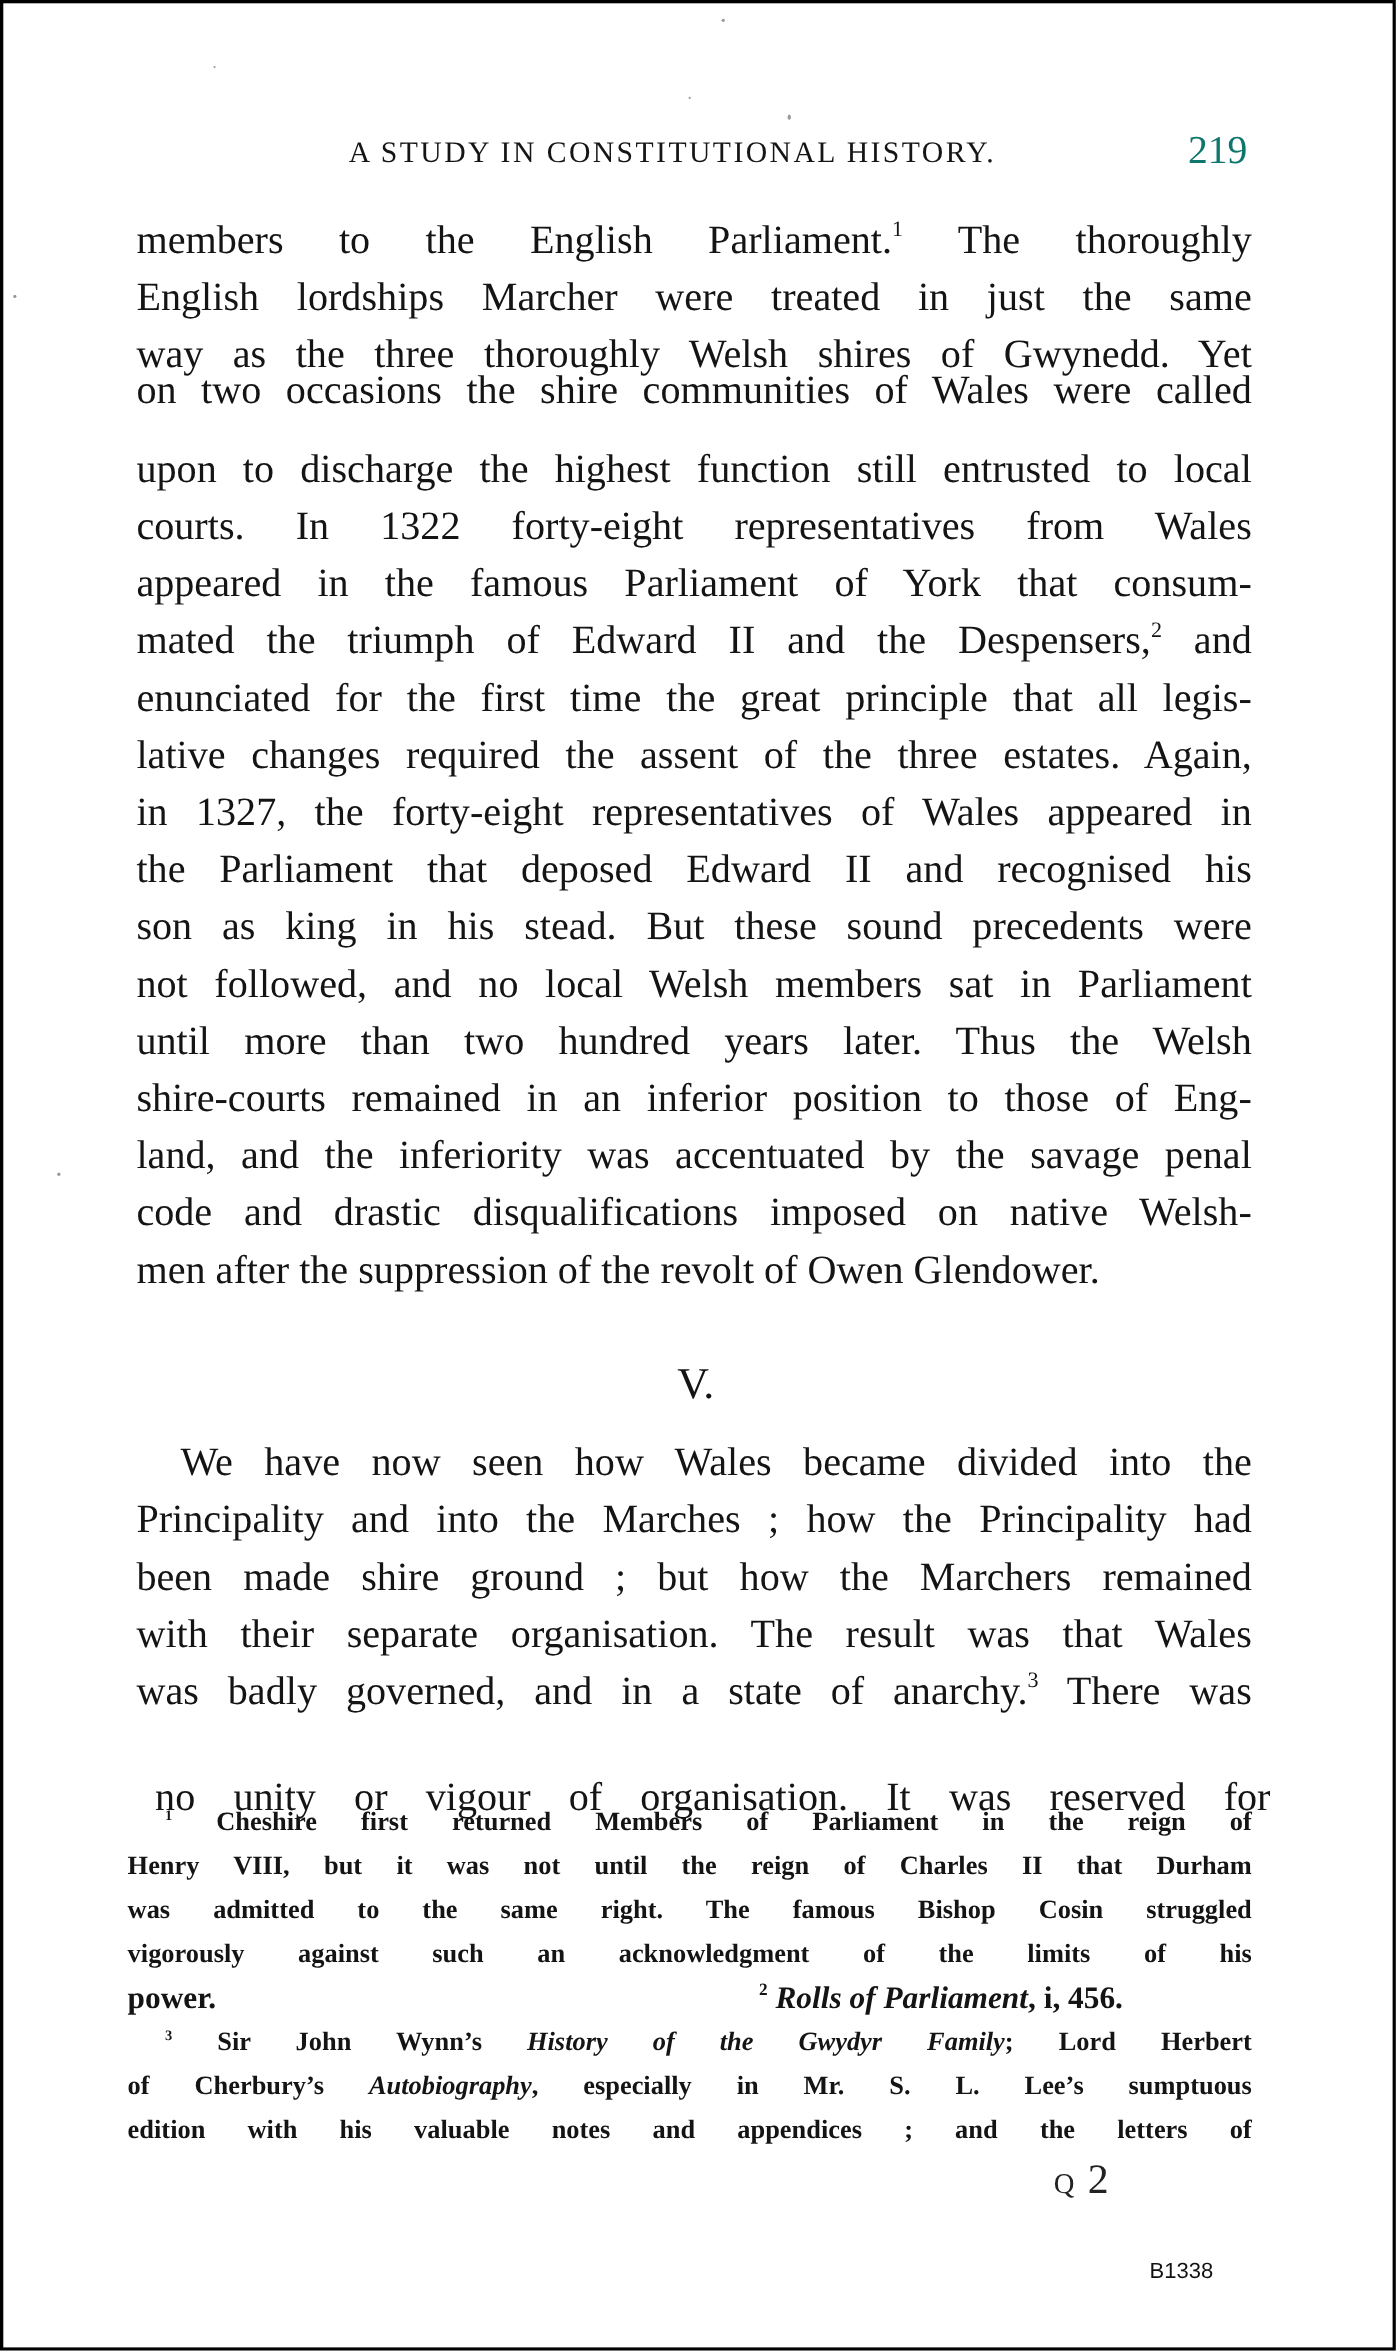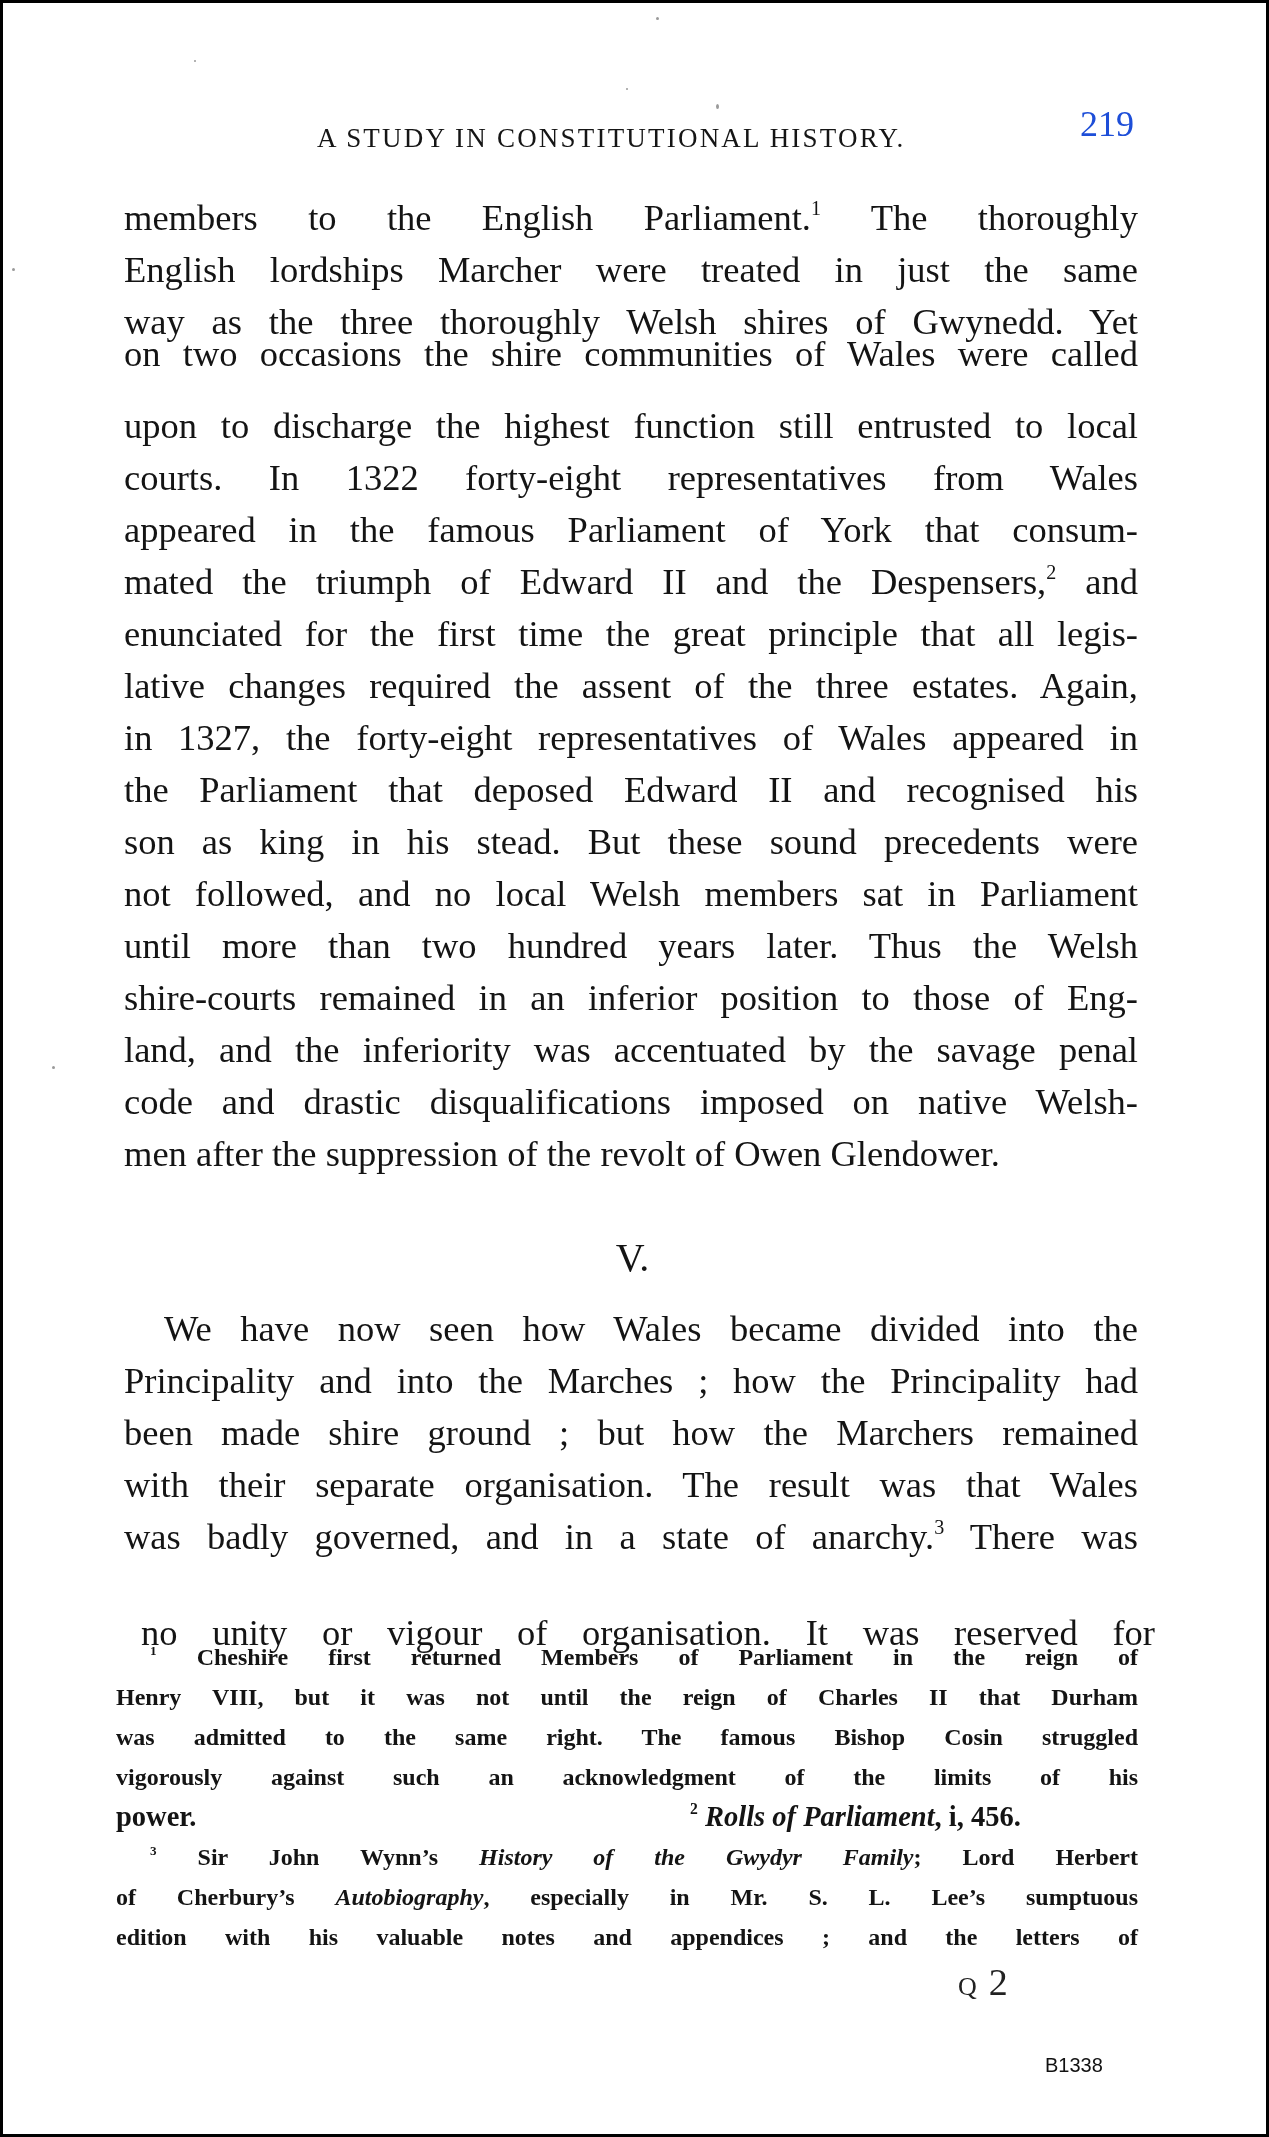--- a/index.html
+++ b/index.html
@@ -13,22 +13,22 @@
     position: absolute; white-space: nowrap;
     font-family: "Liberation Serif", "DejaVu Serif", serif; color: #141414;
   }
   
   .run-head {
     position: absolute; left: 317px; top: 122px; width: 640px;
     font-family: "Liberation Serif", serif; font-size: 27px; line-height: 32px;
     letter-spacing: 2.2px; color: #151515; white-space: nowrap;
   }
   .folio {
-    position: absolute; left: 1080px; top: 104px;
-    font-family: "Liberation Serif", serif; font-size: 36px; line-height: 40px; color: #1d4ed8;
+    position: absolute; left: 1080px; top: 116px;
+    font-family: "Liberation Serif", serif; font-size: 36px; line-height: 40px; color: #0f766e;
   }
   
   .body-line {
     left: 124px; width: 1014px; font-size: 36.5px; line-height: 52px; height: 52px;
     text-align: justify; text-align-last: justify;
   }
   .body-line.last { text-align-last: left; }
   .body-line.indent { left: 164px; width: 974px; }
   sup.fn { font-size: 0.55em; vertical-align: 0.75em; line-height: 0; }
   .section-head {

